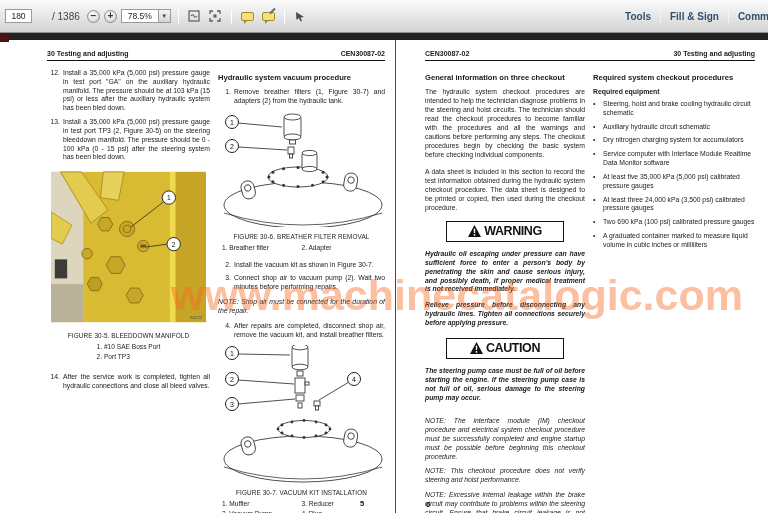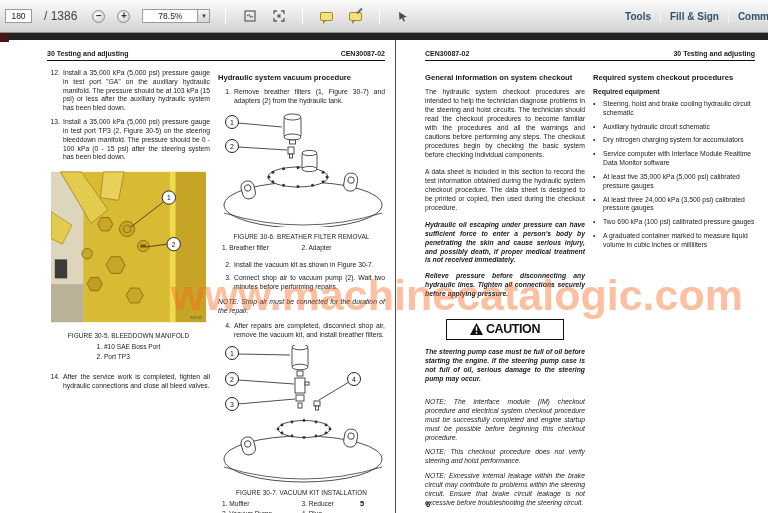--- a/index.html
+++ b/index.html
@@ -3,29 +3,29 @@
 <meta charset="utf-8">
 <style>
   * { margin:0; padding:0; box-sizing:border-box; }
   html,body { width:768px; height:513px; overflow:hidden; background:#fff;
               font-family:"Liberation Sans", sans-serif; }
 
   
   .toolbar { position:relative; width:768px; height:21px;
     background:linear-gradient(#fbfbfb,#e3e3e3 60%,#d2d2d2);
     border-bottom:1px solid #8f8f8f;
-    display:flex; align-items:center; gap:12px; padding:16px 5px; overflow:hidden; }
+    display:flex; align-items:center; gap:4px; padding:16px 5px; overflow:hidden; }
   .pg-input { width:27px; height:14px; border:1px solid #9a9a9a; background:#fff;
     font-size:8.5px; text-align:center; font-family:"Liberation Sans",sans-serif; color:#222; }
-  .pg-total { font-size:12px; color:#444; margin-right:3px; }
+  .pg-total { font-size:10px; color:#444; margin-right:3px;margin-left:16px; }
   .round-btn { width:13px; height:13px; border-radius:50%;
     background:radial-gradient(circle at 40% 35%, #ffffff, #c9c9c9);
     border:1px solid #8a8a8a; color:#333; font-size:10px; line-height:10px;
     text-align:center; font-weight:bold; cursor:default; }
-  .zoom-box { width:56px; height:14px; border:1px solid #9a9a9a; background:#fff;
+  .zoom-box { width:38px; height:14px; border:1px solid #9a9a9a; background:#fff;
     font-size:8.5px; color:#222; display:flex; align-items:center; justify-content:center; }
   .zoom-caret { width:12px; height:14px; border:1px solid #9a9a9a; border-left:none;
     background:linear-gradient(#f5f5f5,#d5d5d5); font-size:6px; color:#444;
     display:flex; align-items:center; justify-content:center; }
   .tb-sep { width:1px; height:15px; background:#aaa; border-right:1px solid #fff; margin:0 3px; }
   .tb-icon { display:flex; align-items:center; justify-content:center; width:17px; height:17px; }
   .bubble { position:relative; width:13px; height:9px; border-radius:2px;
     background:#f6e07a; border:1px solid #9f8c23; }
   .bubble:after { content:""; position:absolute; left:2px; bottom:-4px;
     border:2px solid transparent; border-top-color:#9f8c23; border-left-color:#9f8c23; }
@@ -332,28 +332,36 @@
 
   <div class="page rp">
     <div class="phead">
       <span>CEN30087-02</span>
       <span>30 Testing and adjusting</span>
     </div>
     <div class="phr"></div>
     <div class="cols">
 
       <div class="c1">
-        <div class="sect-title">General information on system checkout</div>
+        <div class="sect-title">General information on three checkout</div>
         <div class="para">The hydraulic system checkout procedures are intended to help the technician diagnose problems in the steering and hoist circuits. The technician should read the checkout procedures to become familiar with the procedures and all the warnings and cautions before performing any steps. The checkout procedures begin by checking the basic system before checking individual components.</div>
         <div class="para">A data sheet is included in this section to record the test information obtained during the hydraulic system checkout procedure. The data sheet is designed to be printed or copied, then used during the checkout procedure.</div>
 
+        <div class="alert-box">
+          <svg width="13" height="12" viewBox="0 0 13 12">
+            <polygon points="6.5,0 13,12 0,12" fill="#111"></polygon>
+            <rect x="5.8" y="3.6" width="1.4" height="4.4" fill="#fff"></rect>
+            <circle cx="6.5" cy="9.9" r="0.9" fill="#fff"></circle>
+          </svg>
+          <span class="alert-word">WARNING</span>
+        </div>
         <div class="alert-para">Hydraulic oil escaping under pressure can have sufficient force to enter a person's body by penetrating the skin and cause serious injury, and possibly death, if proper medical treatment is not received immediately.</div>
         <div class="alert-para">Relieve pressure before disconnecting any hydraulic lines. Tighten all connections securely before applying pressure.</div>
 
-        <div class="alert-box" style="margin-top:20px;text-align:center;">
+        <div class="alert-box" style="margin-top:10px;text-align:center;">
           <svg width="13" height="12" viewBox="0 0 13 12">
             <polygon points="6.5,0 13,12 0,12" fill="#111"></polygon>
             <rect x="5.8" y="3.6" width="1.4" height="4.4" fill="#fff"></rect>
             <circle cx="6.5" cy="9.9" r="0.9" fill="#fff"></circle>
           </svg>
           <span class="alert-word">CAUTION</span>
         </div>
         <div class="alert-para">The steering pump case must be full of oil before starting the engine. If the steering pump case is not full of oil, serious damage to the steering pump may occur.</div>
 
         <div class="note" style="margin-top:14px;">NOTE: The interface module (IM) checkout procedure and electrical system checkout procedure must be successfully completed and engine startup must be possible before beginning this checkout procedure.</div>

